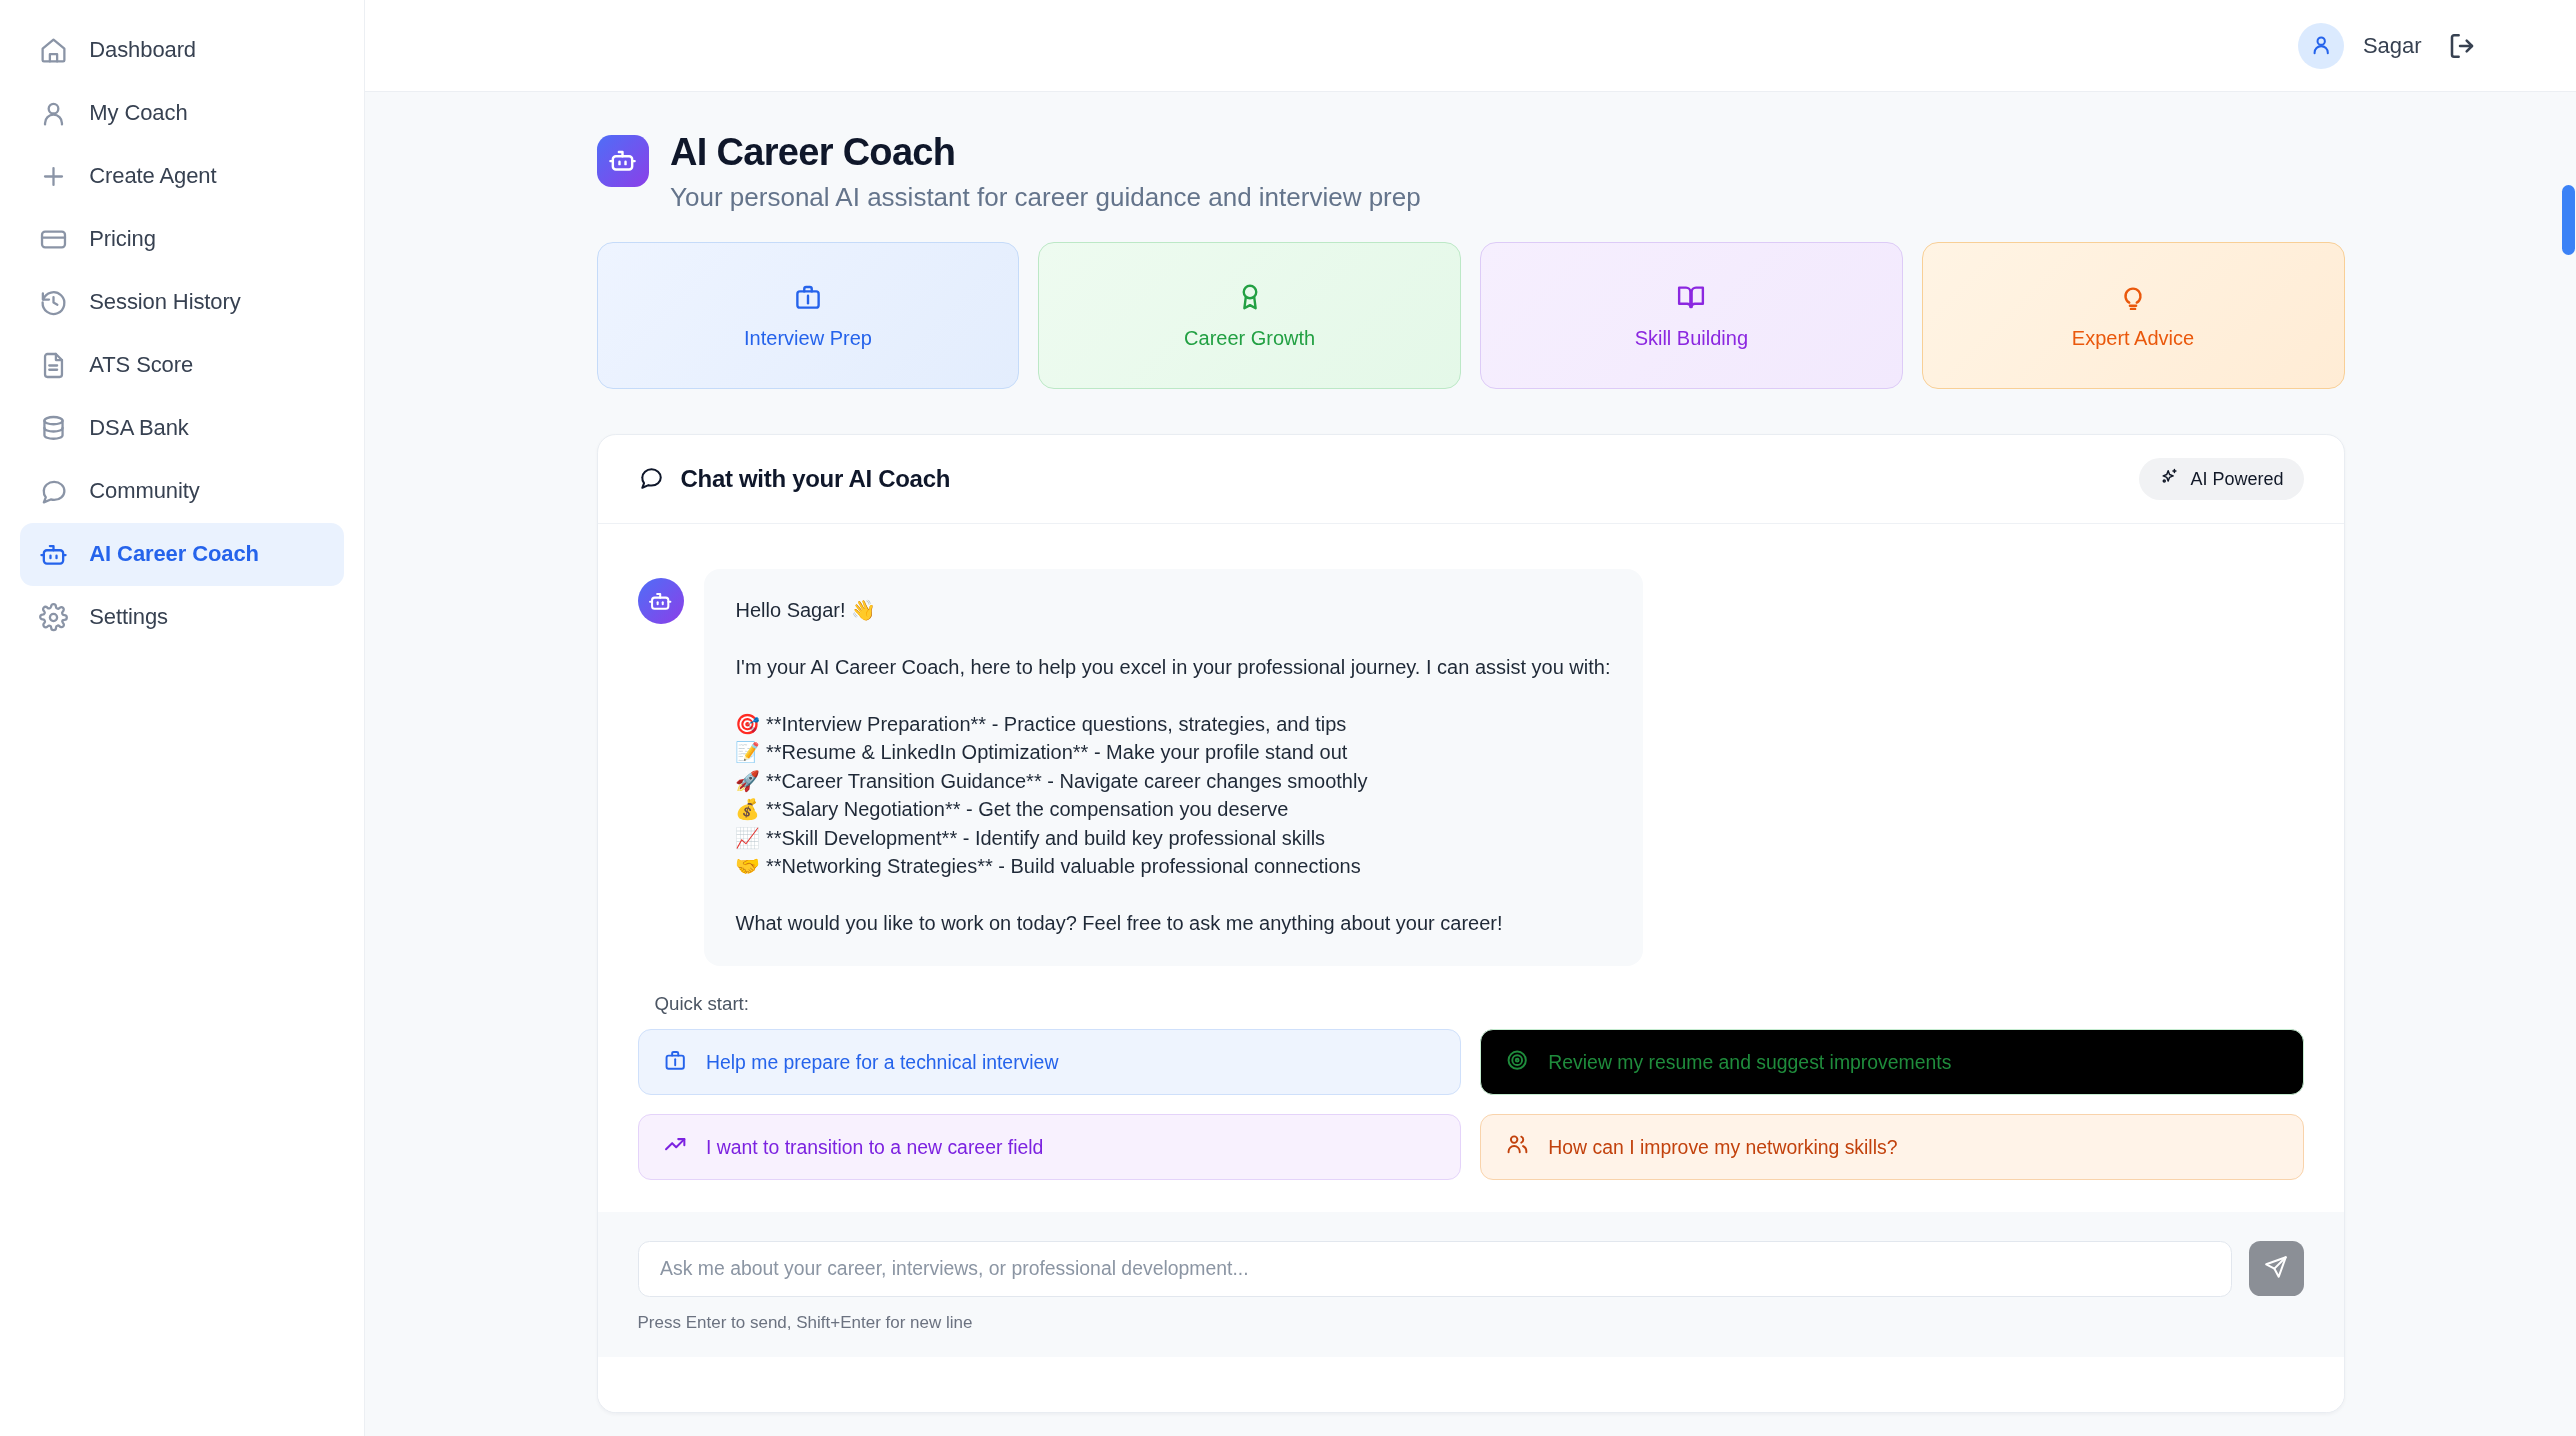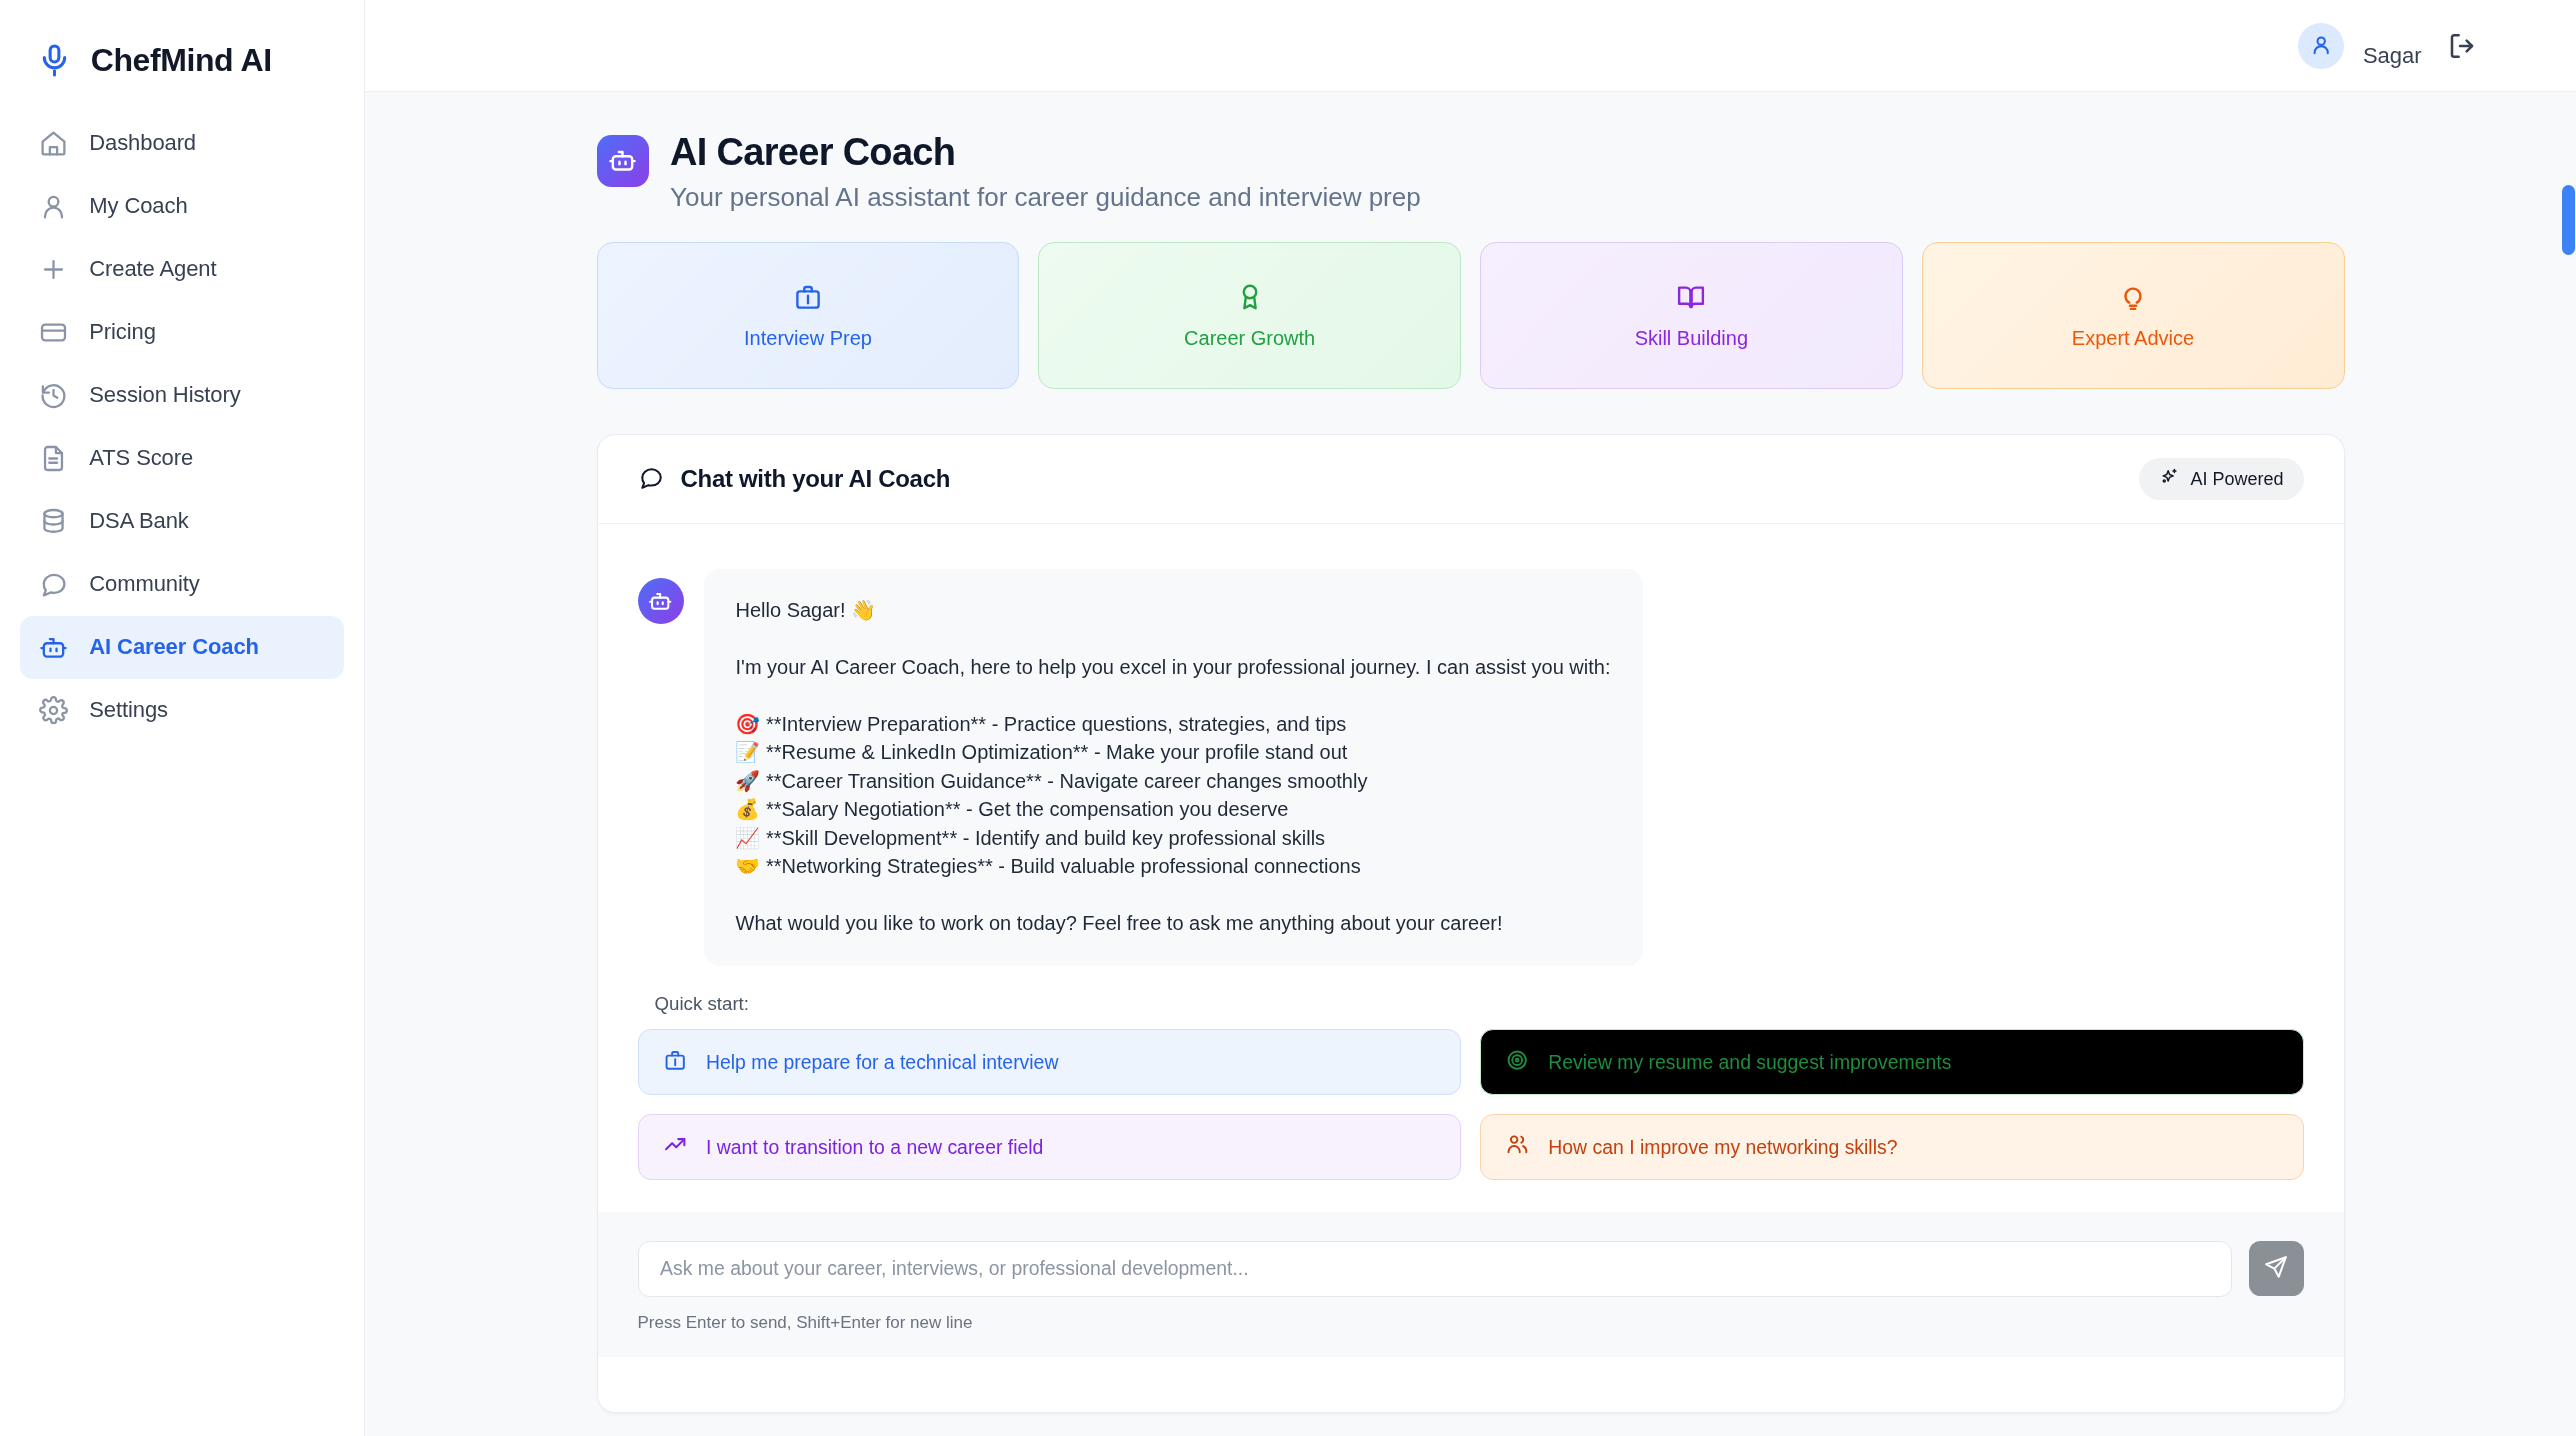--- a/index.html
+++ b/index.html
@@ -41,21 +41,21 @@
   .nav-item.active .lbl { color: #2563eb; font-weight: 600; }
 
   
   .right { flex: 1 1 auto; height: 1436px; display: flex; flex-direction: column; min-width: 0; }
   .topbar {
     height: 92px; background: #ffffff;
     border-bottom: 1.4px solid #eceff3;
     display: flex; align-items: center; justify-content: flex-end;
     padding-right: 98px; gap: 24.4px; flex: 0 0 92px;
   }
-  .user-chip { display: flex; align-items: flex-end; gap: 18.7px; cursor: pointer; }
+  .user-chip { display: flex; align-items: center; gap: 18.7px; cursor: pointer; }
   .avatar {
     width: 46px; height: 46px; border-radius: 50%;
     background: #dbeafe; color: #2563eb;
     display: flex; align-items: center; justify-content: center;
   }
   .avatar svg { width: 24.4px; height: 24.4px; }
   .user-name { font-size: 22px; color: #374151; font-weight: 400; }
   .logout { width: 32px; height: 32px; color: #374151; cursor: pointer; }
 
   
@@ -167,30 +167,20 @@
     position:absolute; right:1.4px; top:0; width:13px; height:70px;
     background:#3b82f6; border-radius: 7.2px;
   }
 </style>
 </head>
 <body>
 
 <div class="app">
 
   <aside class="sidebar">
-    <div class="brand">
-      <span class="brand-mark">
-        <svg viewBox="0 0 24 24" fill="none" stroke="#2563eb" stroke-width="2.1" stroke-linecap="round" stroke-linejoin="round" width="35" height="45">
-          <rect x="9" y="2" width="6" height="11" rx="3"></rect>
-          <path d="M5 10a7 7 0 0 0 14 0"></path>
-          <line x1="12" y1="19" x2="12" y2="22"></line>
-        </svg>
-      </span>
-      <span class="brand-name">ChefMind AI</span>
-    </div>
 
     <nav class="nav">
       <div class="nav-item">
         <span class="ico">
           <svg viewBox="0 0 24 24" fill="none" stroke="currentColor" stroke-width="1.9" stroke-linecap="round" stroke-linejoin="round" width="29" height="29">
               <path d="M3 10.5 12 3l9 7.5V20a1 1 0 0 1-1 1H4a1 1 0 0 1-1-1z"></path>
               <path d="M9 21v-6h6v6"></path>
             </svg>
         </span>
         <span class="lbl">Dashboard</span>

